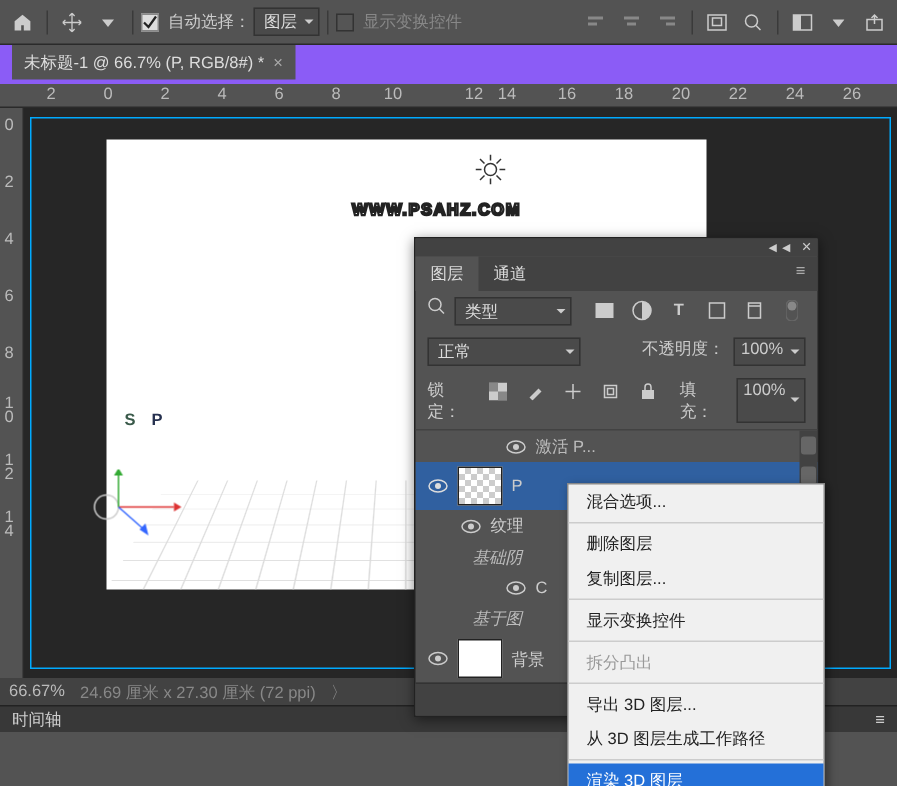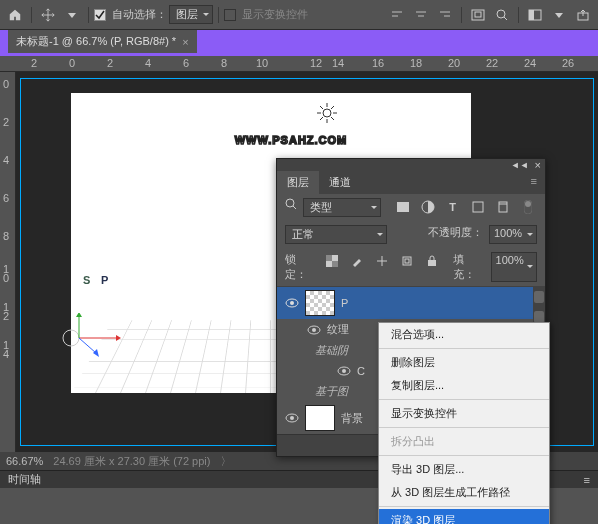--- a/index.html
+++ b/index.html
@@ -319,20 +319,29 @@
         <svg width="10" height="12">
           <rect x="1" y="5" width="8" height="6" fill="#ccc"></rect>
           <path stroke="#ccc" fill="none" d="M3 5V3a2 2 0 014 0v2"></path>
         </svg>
       </span>
     <div style="flex:1"></div>
     <span>填充：</span>
     <span class="pct">100%</span>
   </div>
   <div class="layers">
+    <div class="layer" style="padding-left:60px;color:#bbb">
+      <span class="eye">
+          <svg width="14" height="10">
+            <ellipse cx="7" cy="5" rx="6" ry="4" stroke="#ccc" fill="none"></ellipse>
+            <circle cx="7" cy="5" r="2" fill="#ccc"></circle>
+          </svg>
+        </span>
+      <span>激活   P...</span>
+    </div>
     <div class="layer sel">
       <span class="eye">
           <svg width="14" height="10">
             <ellipse cx="7" cy="5" rx="6" ry="4" stroke="#ddd" fill="none"></ellipse>
             <circle cx="7" cy="5" r="2" fill="#ddd"></circle>
           </svg>
         </span>
       <span class="thumb"></span>
       <span>P</span>
     </div>

